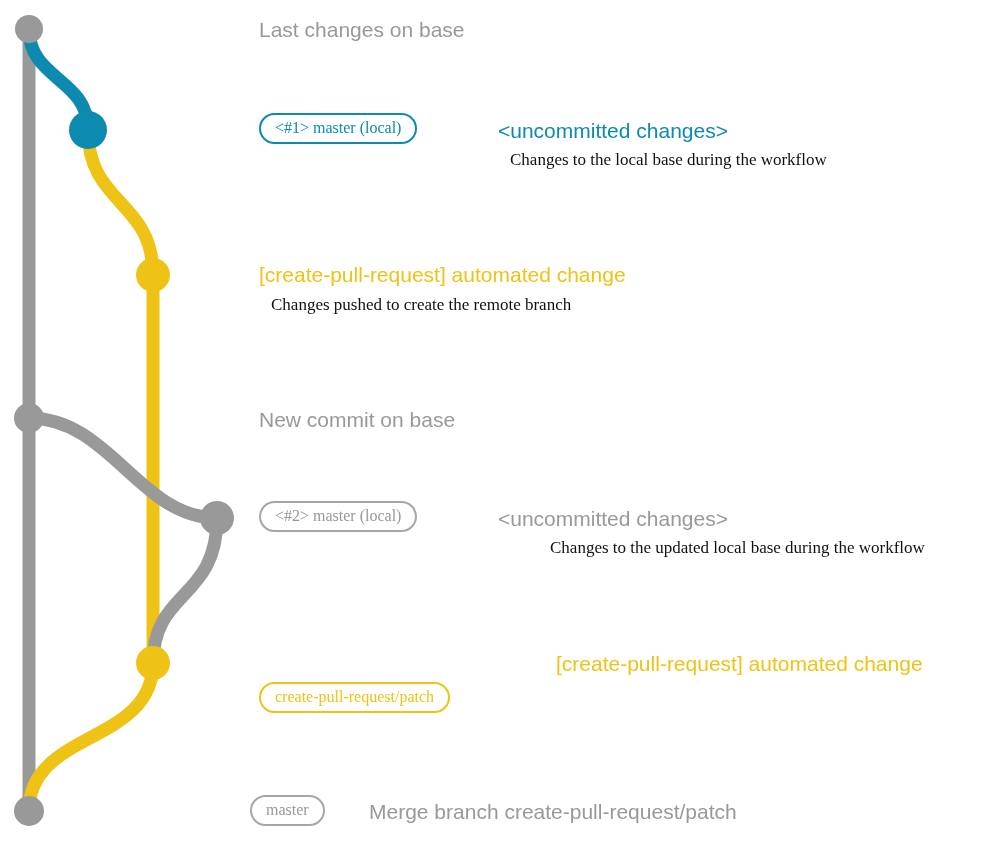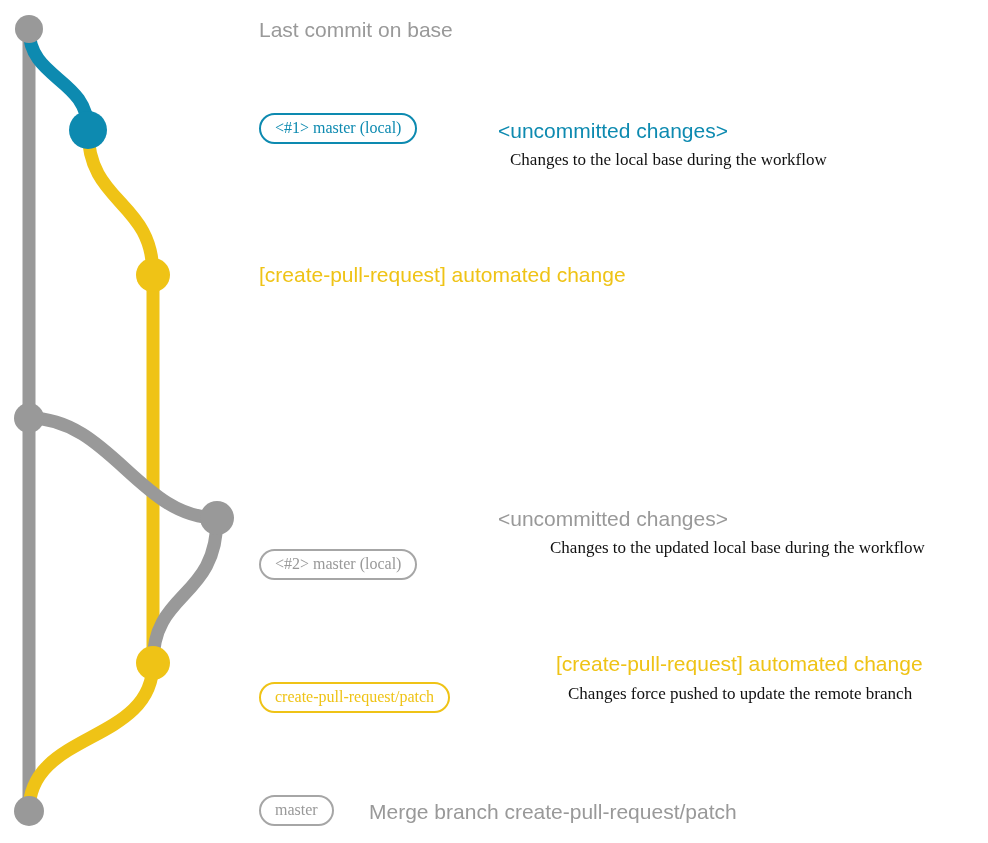--- a/index.html
+++ b/index.html
@@ -91,41 +91,42 @@
   <circle cx="88" cy="130" r="19" fill="#0d8ab0"></circle>
   <circle cx="153" cy="275" r="17" fill="#efc316"></circle>
   <circle cx="29" cy="418" r="15" fill="#999999"></circle>
   <circle cx="217" cy="518" r="17" fill="#999999"></circle>
   <circle cx="153" cy="663" r="17" fill="#efc316"></circle>
   <circle cx="29" cy="811" r="15" fill="#999999"></circle>
 </svg>
 
 <div class="layer-text">
 
-  <div class="plain-label headline gray" style="left:259px; top:18px;">Last commit on base</div>
+  <div class="plain-label headline gray" style="left:259px; top:18px;">Last changes on base</div>
 
   <div class="pill-wrap" style="left:259px; top:113px;">
     <span class="pill blue">&lt;#1&gt; master (local)</span>
   </div>
   <div class="plain-label headline blue" style="left:498px; top:119px;">&lt;uncommitted changes&gt;</div>
   <div class="subtext" style="left:510px; top:150px;">Changes to the local base during the workflow</div>
 
   <div class="plain-label headline yellow" style="left:259px; top:263px;">[create-pull-request] automated change</div>
+  <div class="subtext" style="left:271px; top:295px;">Changes pushed to create the remote branch</div>
 
+  <div class="plain-label headline gray" style="left:259px; top:408px;">New commit on base</div>
 
-  <div class="pill-wrap" style="left:259px; top:501px;margin-top:48px;">
+  <div class="pill-wrap" style="left:259px; top:501px;">
     <span class="pill gray">&lt;#2&gt; master (local)</span>
   </div>
   <div class="plain-label headline gray" style="left:498px; top:507px;">&lt;uncommitted changes&gt;</div>
   <div class="subtext" style="left:510px; top:538px;margin-left:40px;">Changes to the updated local base during the workflow</div>
 
   <div class="pill-wrap" style="left:259px; top:646px;">
     <span class="pill yellow">create-pull-request/patch</span>
   </div>
   <div class="plain-label headline yellow" style="left:556px; top:652px;">[create-pull-request] automated change</div>
-  <div class="subtext" style="left:568px; top:684px;">Changes force pushed to update the remote branch</div>
 
-  <div class="pill-wrap" style="left:259px; top:795px;">
+  <div class="pill-wrap" style="left:250px; top:795px;">
     <span class="pill gray">master</span>
   </div>
   <div class="plain-label headline gray" style="left:369px; top:800px;">Merge branch create-pull-request/patch</div>
 
 </div>
 
 </body></html>

